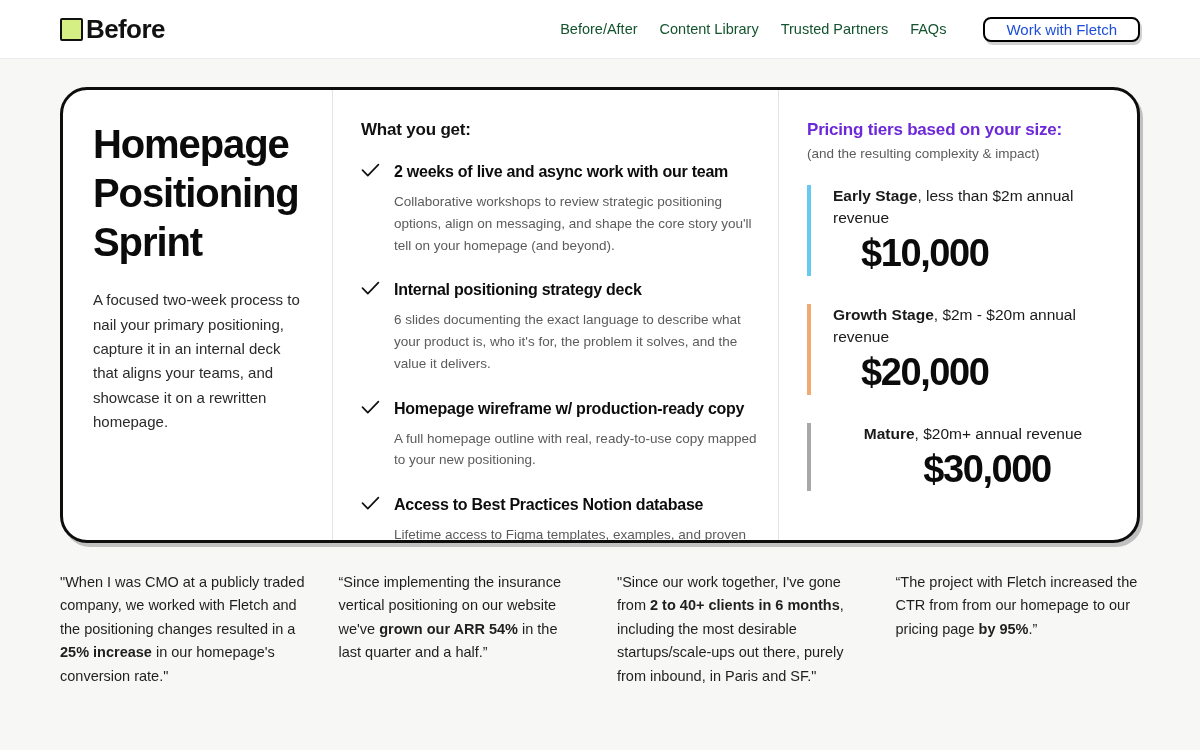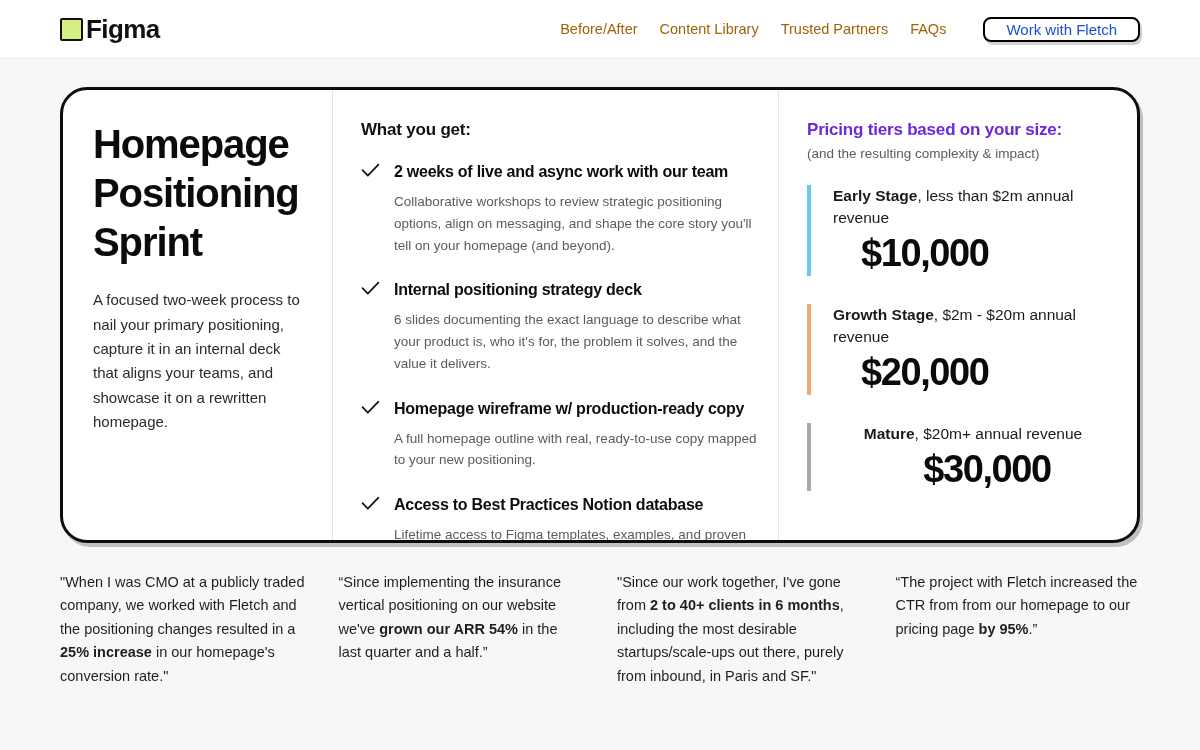--- a/index.html
+++ b/index.html
@@ -51,21 +51,21 @@
   }
 
   .nav {
     margin-left: auto;
     display: flex;
     align-items: center;
     gap: 22px;
   }
   .nav-link {
     font-size: 14.5px;
-    color: #a16207;
+    color: #14532d;
     text-decoration: none;
     white-space: nowrap;
     cursor: pointer;
   }
   .nav-cta {
     margin-left: 15px;
     background: #ffffff;
     border: 2.6px solid #000000;
     border-radius: 8px;
     padding: 2px 21px;
@@ -217,21 +217,21 @@
   }
   .quote:last-child { padding-right: 0; }
   .quote b { font-weight: bold; }
 </style>
 </head>
 <body>
 
 <header class="site-header">
   <div class="brand">
     <span class="brand-mark" style="background: rgb(214, 239, 133);"></span>
-    <span class="brand-name">Figma</span>
+    <span class="brand-name">Before</span>
   </div>
 
   <nav class="nav">
     <a class="nav-link">Before/After</a>
     <a class="nav-link">Content Library</a>
     <a class="nav-link">Trusted Partners</a>
     <a class="nav-link">FAQs</a>
     <button class="nav-cta">Work with Fletch</button>
   </nav>
 </header>

